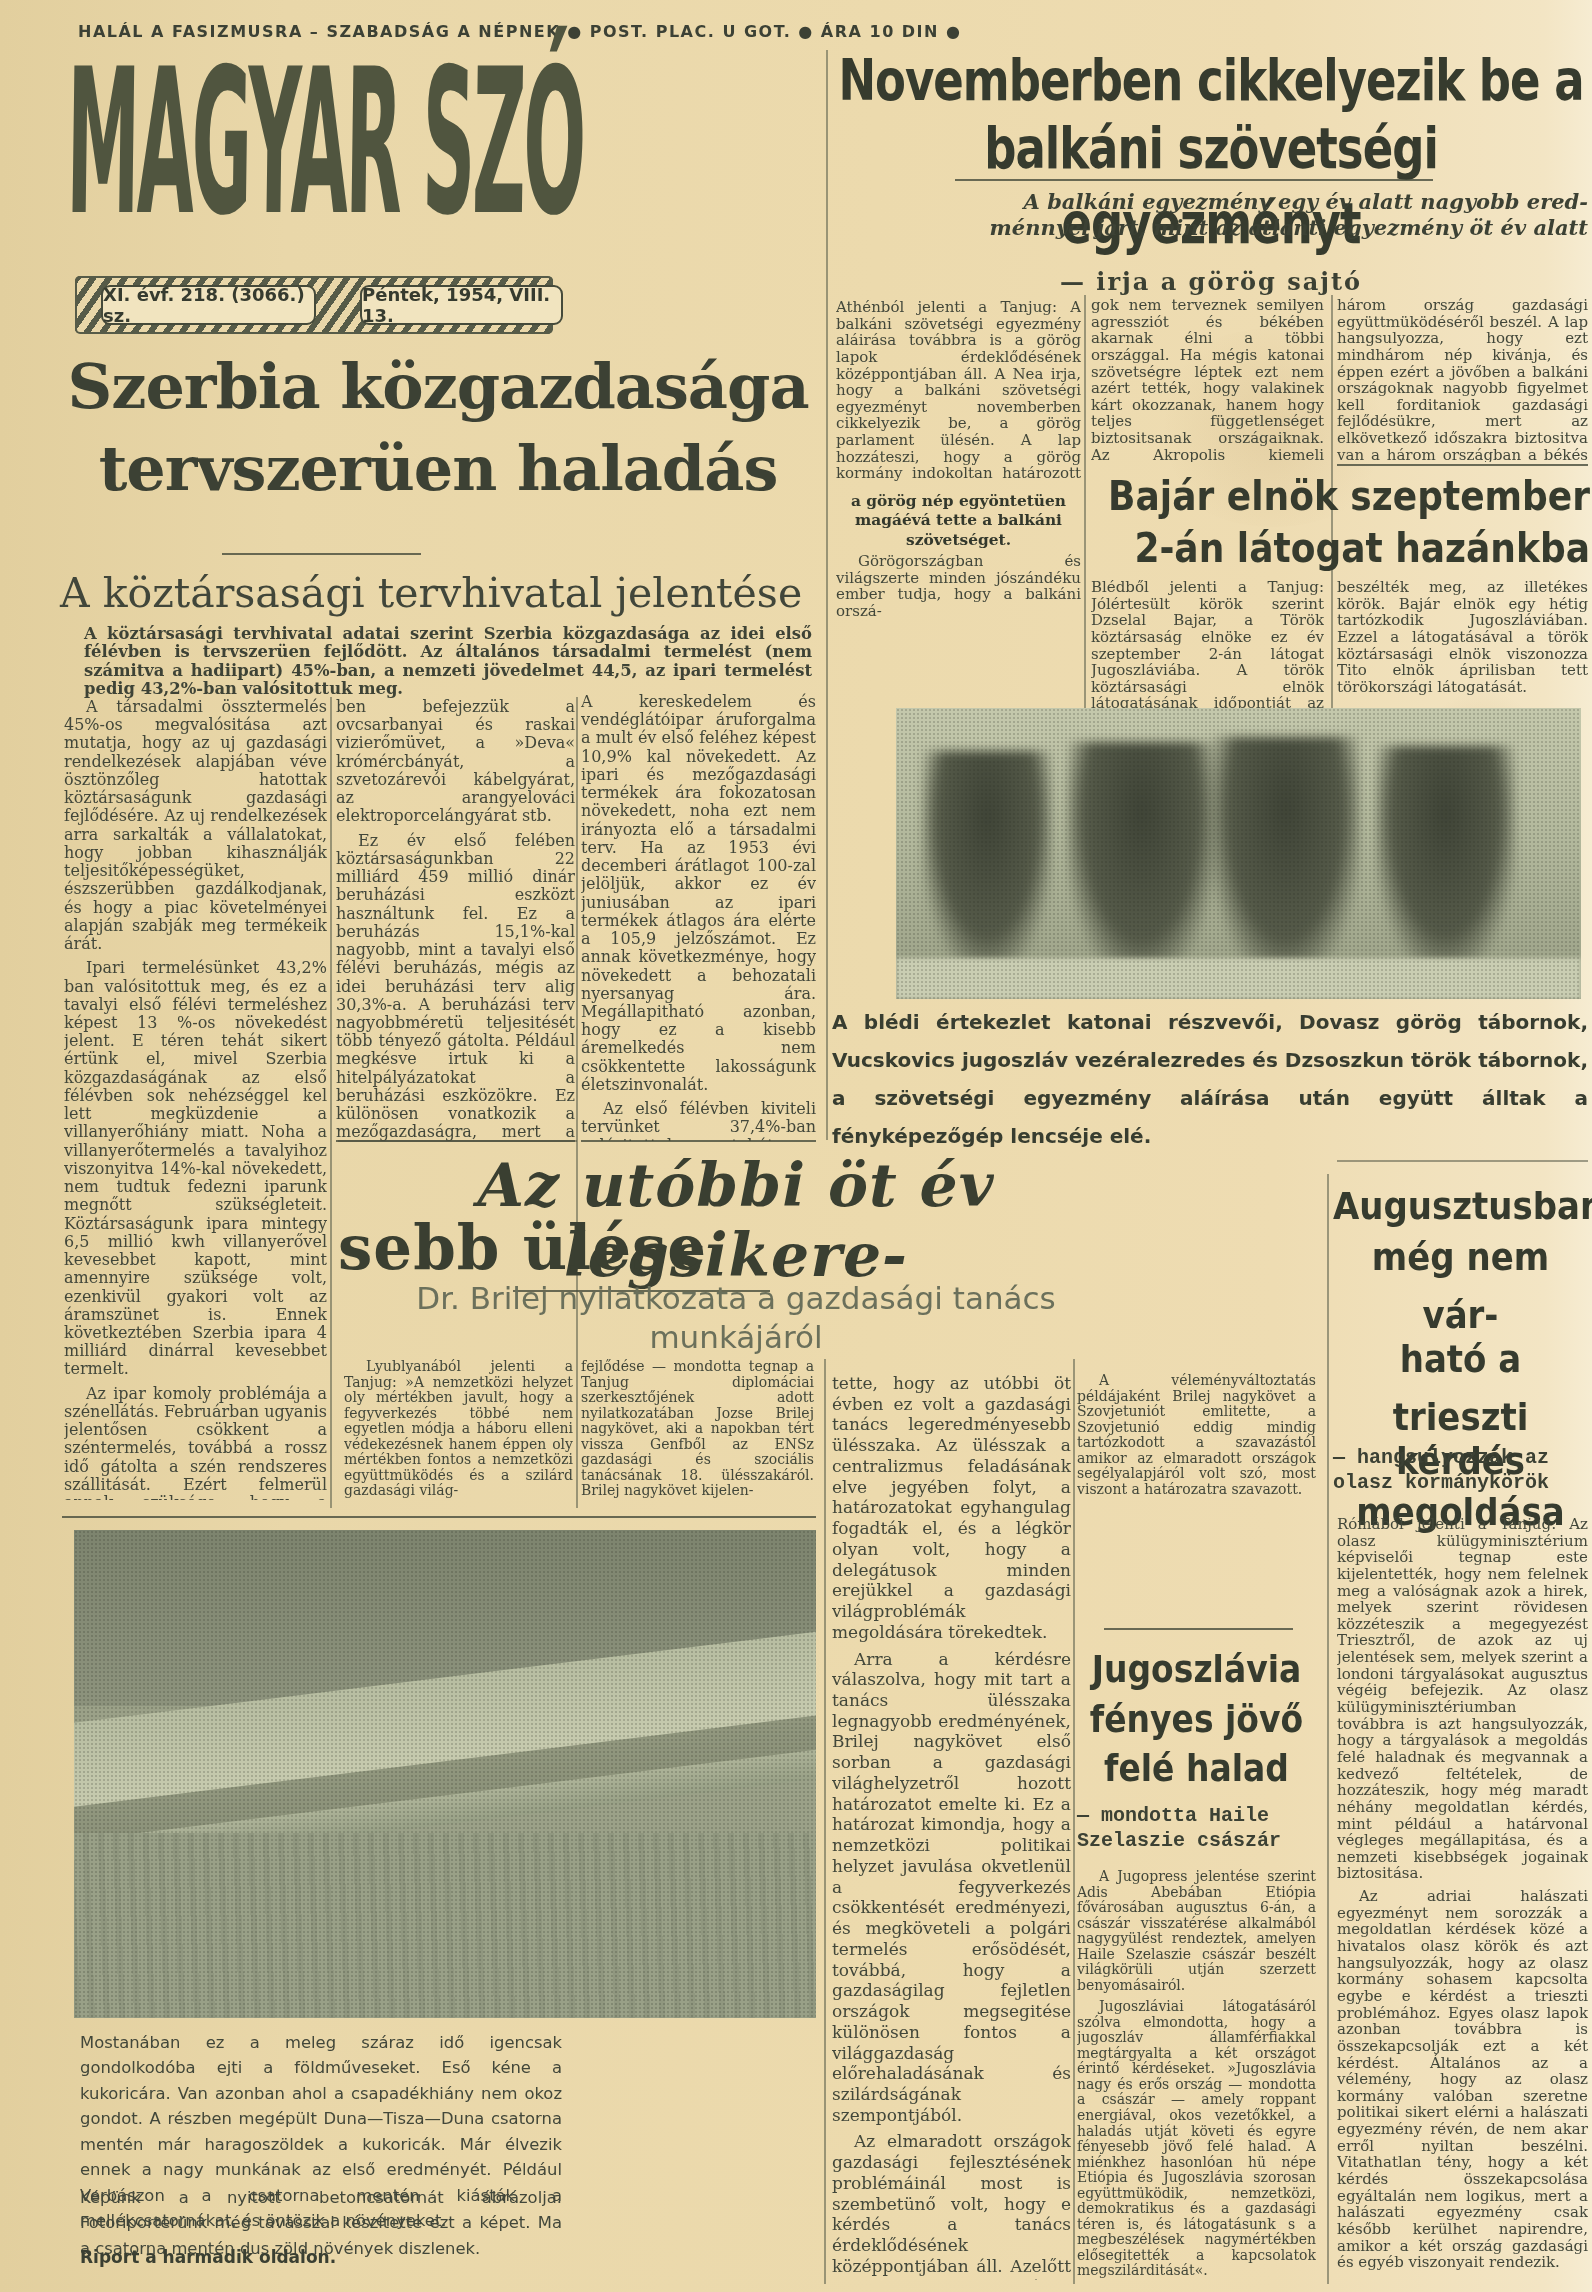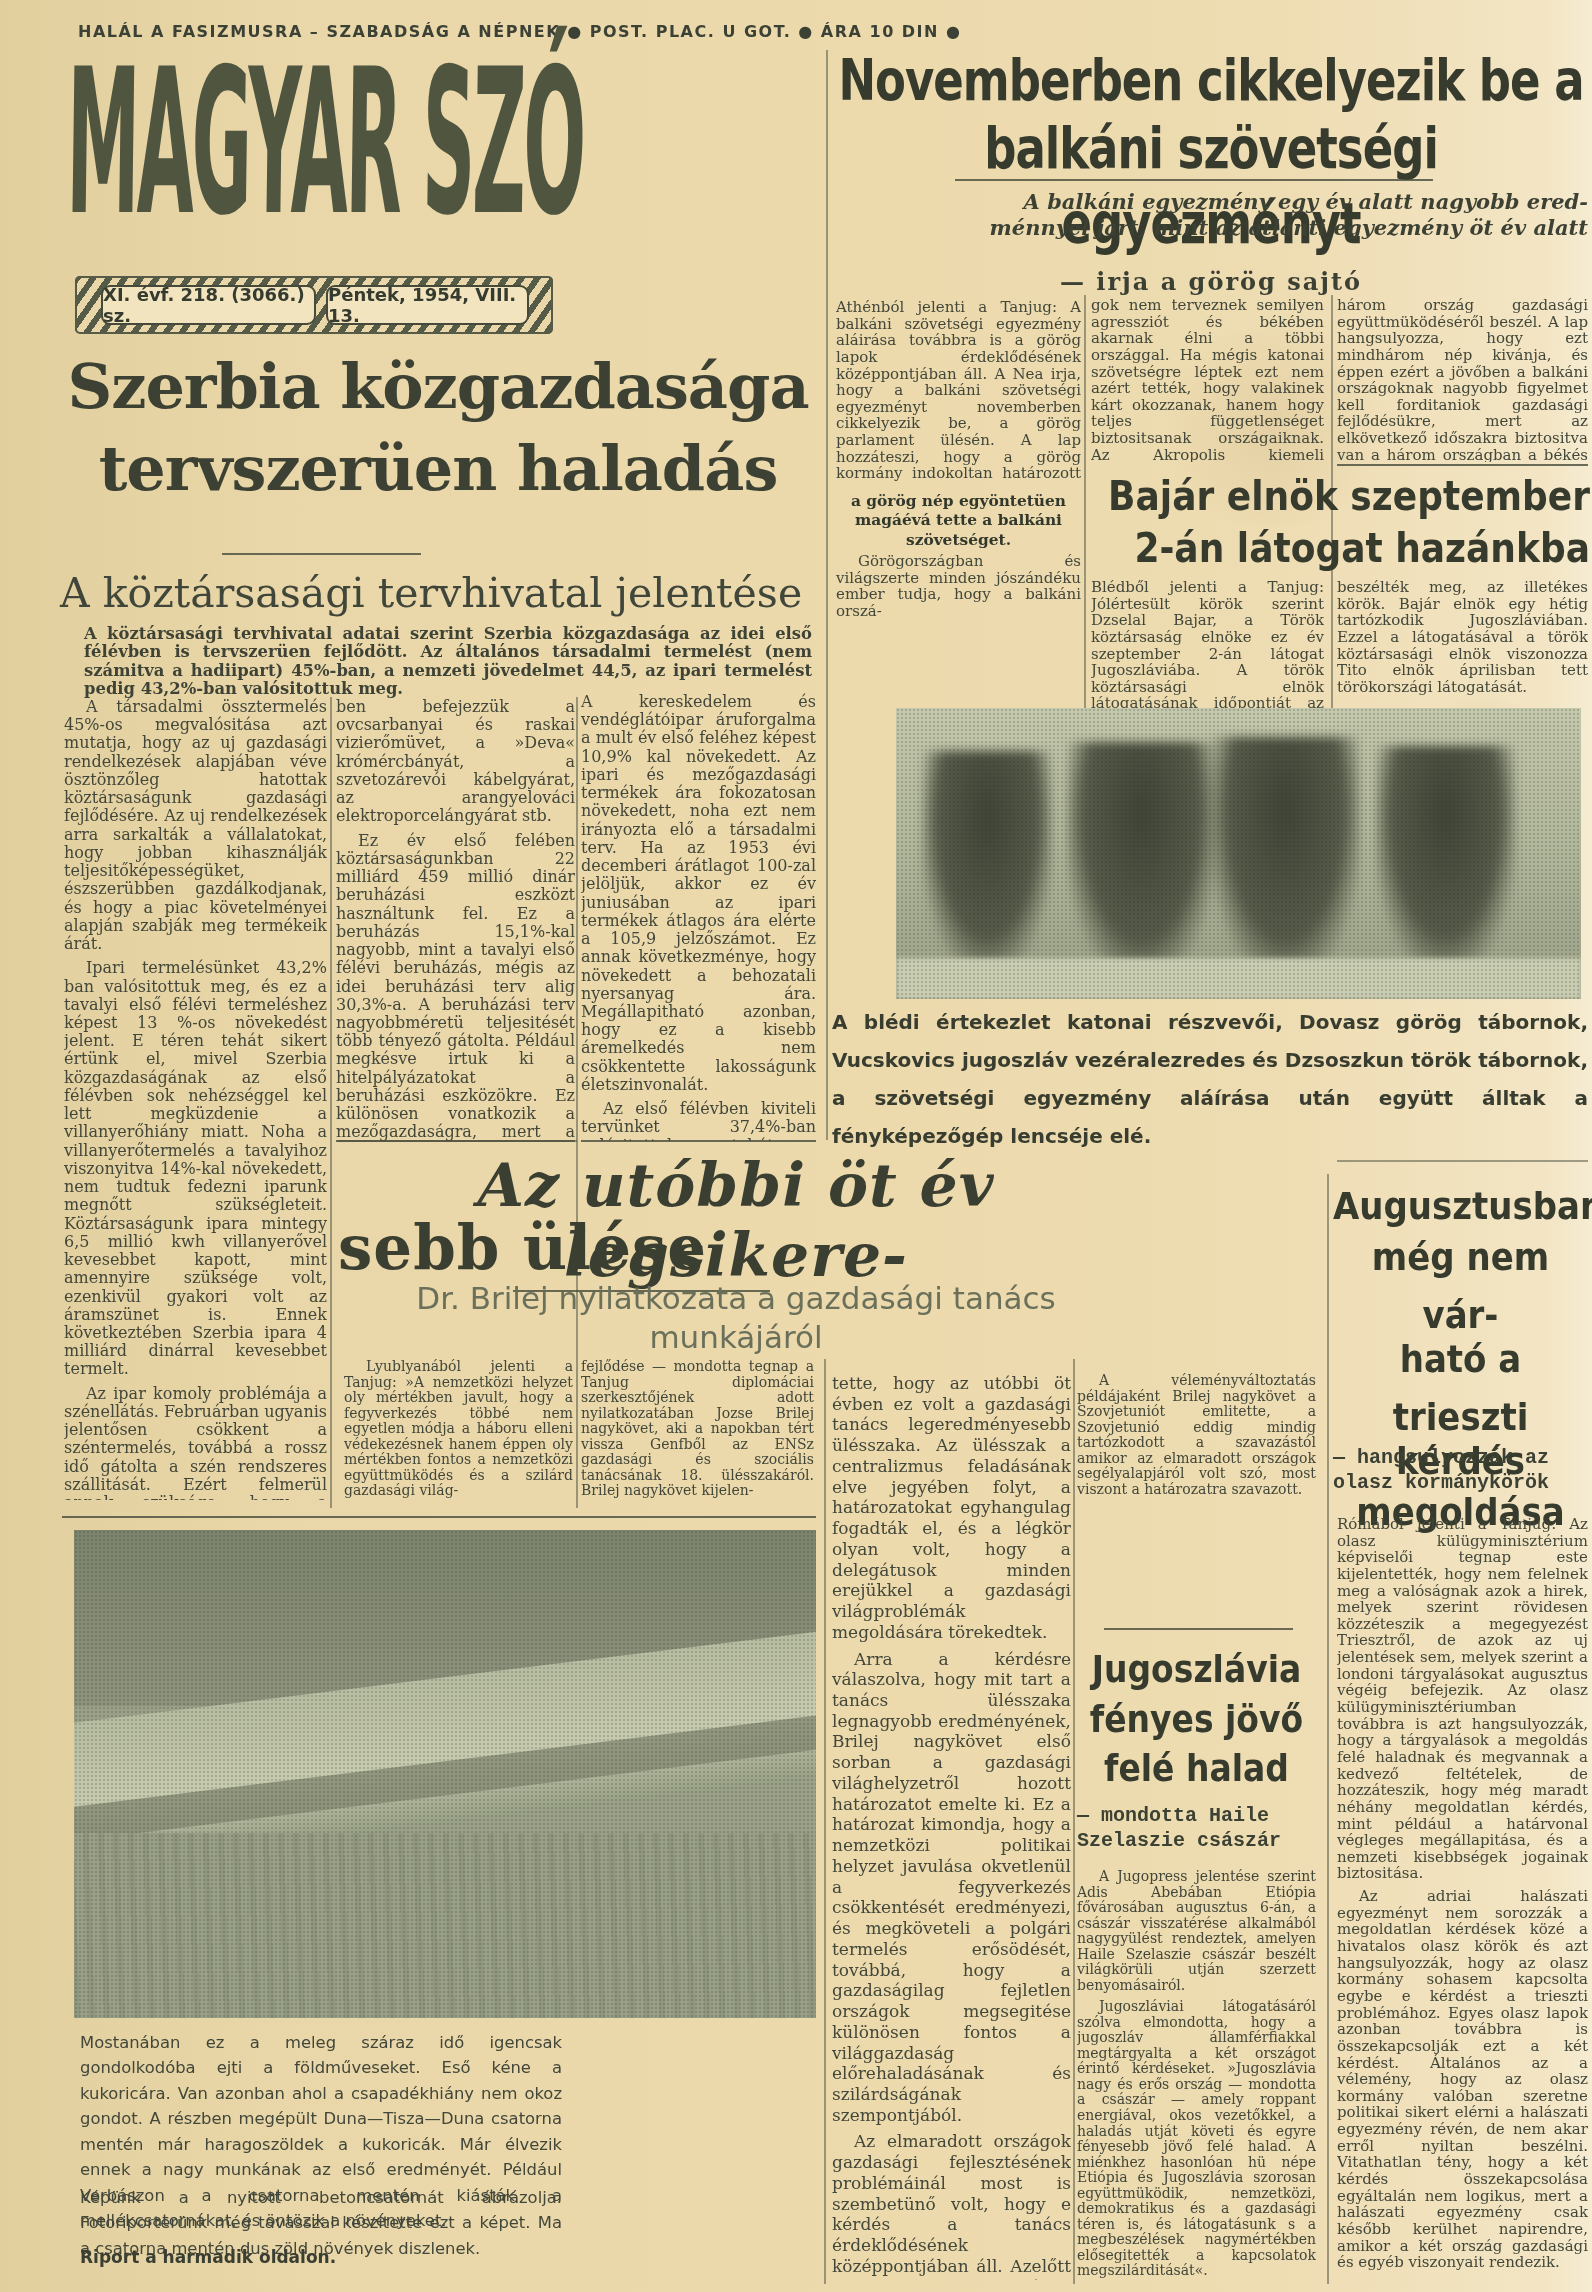--- a/index.html
+++ b/index.html
@@ -100,21 +100,21 @@
   <div class="stain" style="left:299px;top:1692px;width:299px;height:219px;"></div>
 
   <div id="topbar" class="abs">HALÁL A FASIZMUSRA – SZABADSÁG A NÉPNEK ● POST. PLAC. U GOT. ● ÁRA 10 DIN ●</div>
 
   <div id="masthead" class="abs">
     <span class="mtitle">MAGYAR SZÓ</span>
   </div>
 
   <div id="banner" class="abs">
     <div class="bannerbox" style="left:26px;width:211px;">XI. évf. 218. (3066.) sz.</div>
-    <div class="bannerbox" style="left:251px;width:199px;">Péntek, 1954, VIII. 13.</div>
+    <div class="bannerbox" style="left:285px;width:199px;">Péntek, 1954, VIII. 13.</div>
   </div>
 
   <div id="sz-h1" class="abs" style="top:350px;">Szerbia közgazdasága</div>
   <div id="sz-h2" class="abs" style="top:432px;">tervszerüen haladás</div>
   <div class="hrule" style="left:222px;top:553px;width:199px;"></div>
   <div id="sz-sub" class="abs">A köztársasági tervhivatal jelentése</div>
   <div id="sz-lead" class="abs">A köztársasági tervhivatal adatai szerint Szerbia közgazdasága az idei első félévben is tervszerüen fejlődött. Az általános társadalmi termelést (nem számitva a hadiipart) 45%-ban, a nemzeti jövedelmet 44,5, az ipari termelést pedig 43,2%-ban valósitottuk meg.</div>
 
   <div class="col c16" style="left:64px;top:698px;width:263px;height:802px;">
       <p>A társadalmi össztermelés 45%-os megvalósitása azt mutatja, hogy az uj gazdasági rendelkezések alapjában véve ösztönzőleg hatottak köztársaságunk gazdasági fejlődésére. Az uj rendelkezések arra sarkalták a vállalatokat, hogy jobban kihasználják teljesitőképességüket, észszerübben gazdálkodjanak, és hogy a piac követelményei alapján szabják meg termékeik árát.</p>

